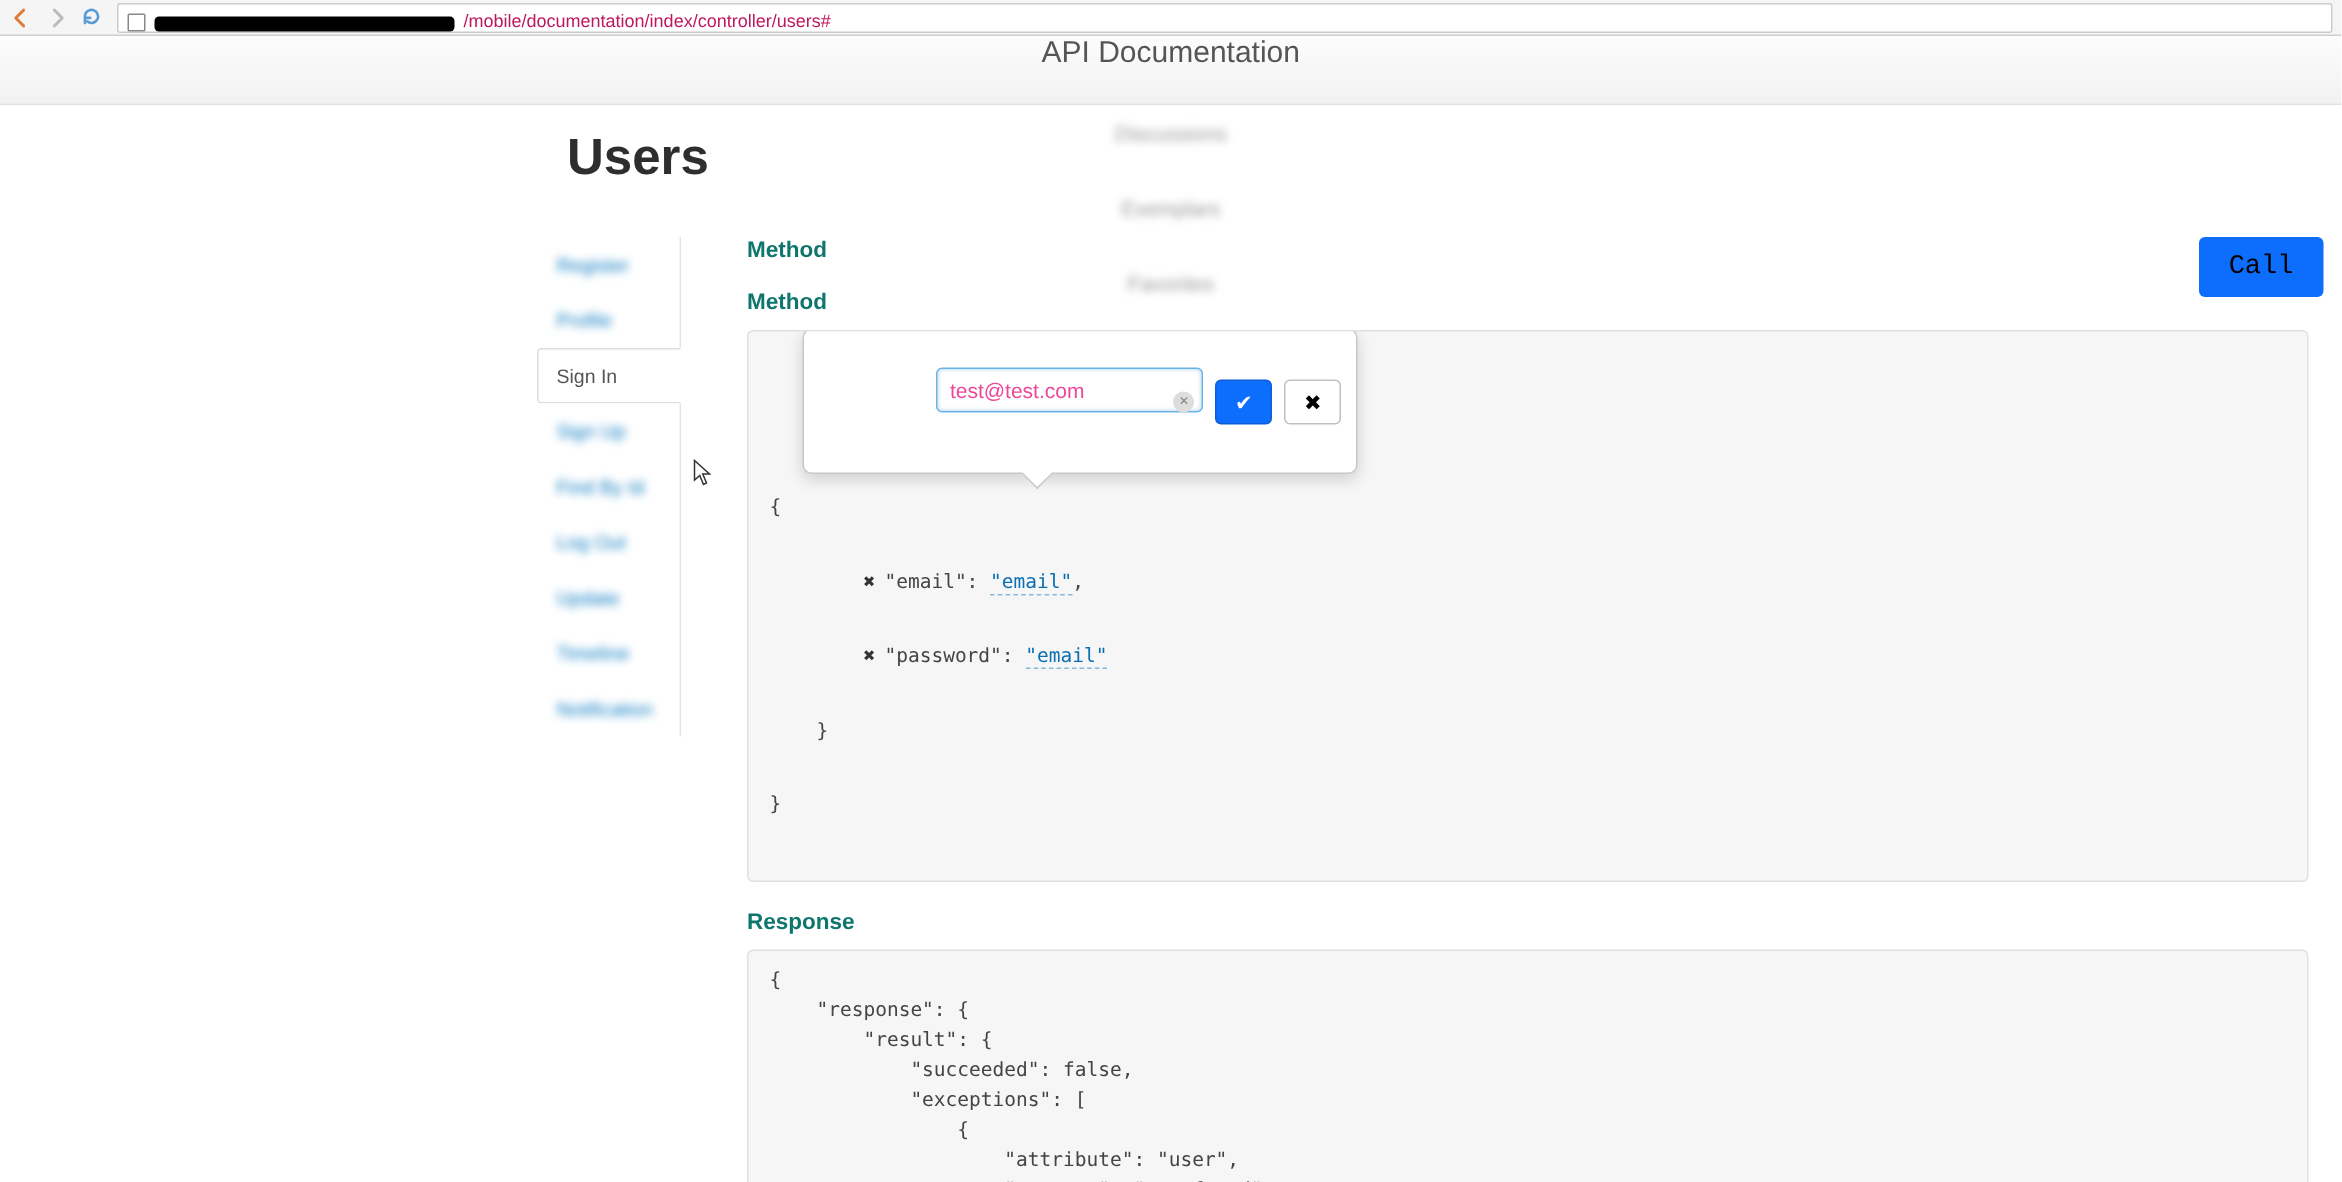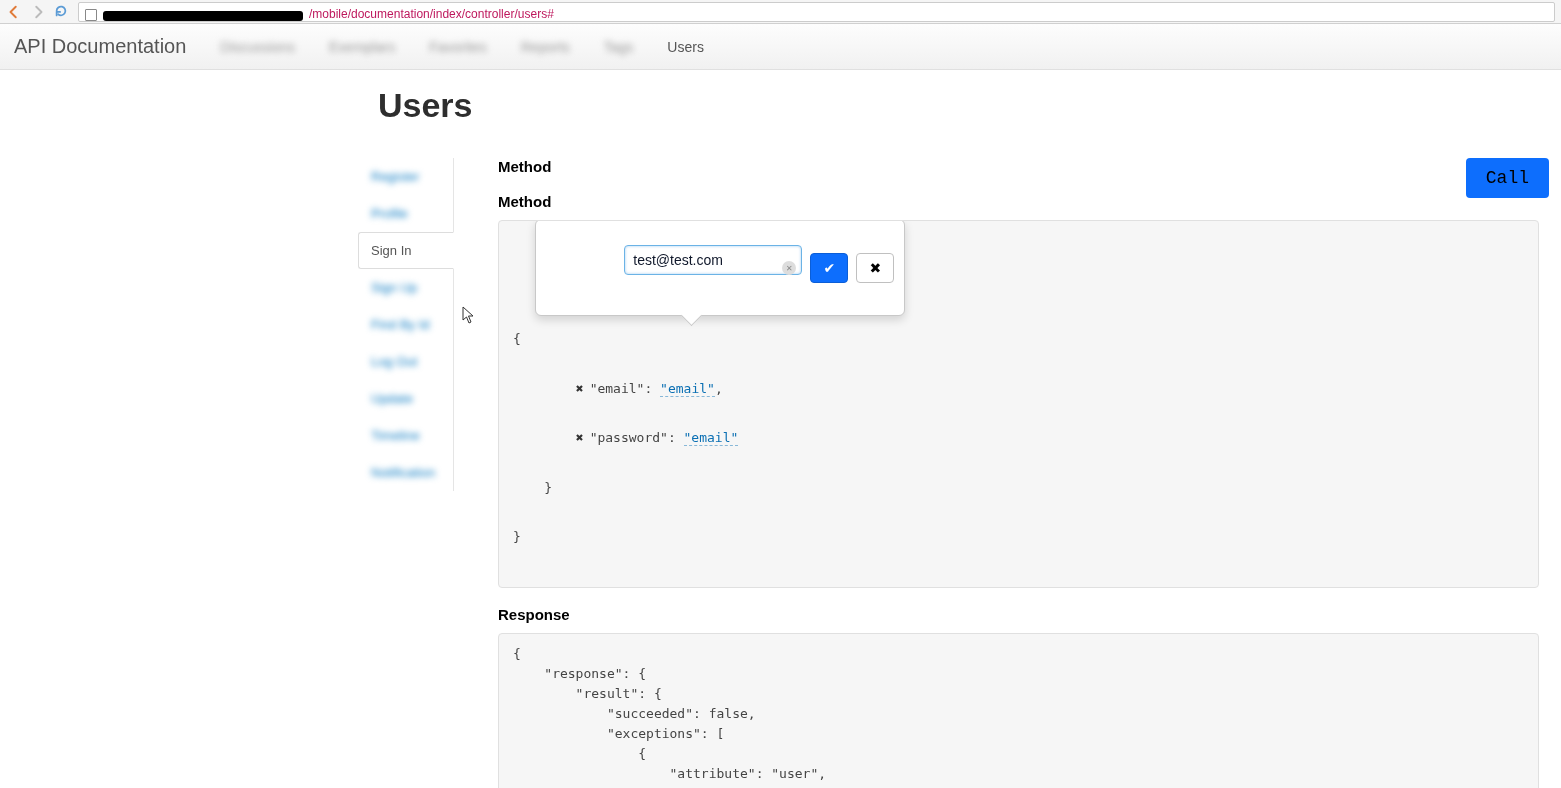--- a/index.html
+++ b/index.html
@@ -7,50 +7,50 @@
 
     
     .browser-bar { display: flex; align-items: center; height: 24px; padding: 0 6px; gap: 8px; border-bottom: 1px solid #d0d0d0; background: #f5f5f5; }
     .nav-arrow { width: 16px; height: 16px; display: inline-flex; align-items: center; justify-content: center; }
     .refresh-icon { width: 16px; height: 16px; }
     .url-bar { flex: 1; display: flex; align-items: flex-end; gap: 6px; height: 20px; border: 1px solid #ccc; background: #fff; border-radius: 2px; padding: 0 6px; font-size: 12px; color: #be185d; }
     .page-icon { width: 12px; height: 12px; border: 1px solid #888; border-radius: 1px; display: inline-block; }
     .url-hidden { display: inline-block; width: 200px; height: 10px; background: #000; border-radius: 3px; }
 
     
-    .top-nav { display: flex; align-items: center; height: 46px; padding: 0 14px; gap: 34px; background: linear-gradient(#fdfdfd, #f1f1f1); border-bottom: 1px solid #e0e0e0; font-size: 14px; color: #777; }
+    .top-nav { display: flex; align-items: center; height: 46px; padding: 0 14px; gap: 34px; background: linear-gradient(#fdfdfd, #f1f1f1); border-bottom: 1px solid #e0e0e0; font-size: 14px; color: #777; flex-direction: column; }
     .brand { font-size: 20px; color: #555; font-weight: 400; }
     .top-nav-item.blurred { filter: blur(3px); color: #999; }
     .page-title { font-size: 34px; font-weight: 600; color: #2e2e2e; margin-bottom: 28px; position: relative; left: 0; }
     .title-wrap { position: absolute; left: 378px; top: 16px; }
 
     
     .sidebar { position: absolute; left: 358px; top: 88px; width: 96px; border-right: 1px solid #e5e5e5; }
     .sidebar-item { padding: 10px 12px; font-size: 13px; color: #0a7ac2; filter: blur(3px); border: 1px solid transparent; }
     .sidebar-item.active { filter: none; color: #555; background: #fff; border: 1px solid #ddd; border-right: 1px solid #fff; border-radius: 3px 0 0 3px; margin-right: -1px; }
     .main-wrap { position: relative; padding: 88px 20px 20px 498px; }
 
     .call-btn { position: absolute; right: 12px; top: 88px; background: #0d6efd; color: #000000; border: none; border-radius: 4px; font-size: 18px; padding: 10px 20px; cursor: pointer; font-family: Liberation Mono, monospace; }
 
-    .section-heading { font-size: 15px; font-weight: bold; color: #000000; margin: 18px 0 10px; }
+    .section-heading { font-size: 15px; font-weight: bold; color: #0f766e; margin: 18px 0 10px; }
     .section-heading.first { margin-top: 0; }
 
     .codebox { background: #f6f6f6; border: 1px solid #e0e0e0; border-radius: 4px; padding: 10px 14px; font-family: Menlo, Consolas, monospace; font-size: 13px; color: #444; white-space: pre; overflow: auto; }
     .codebox.req { position: relative; padding-top: 18px; min-height: 130px; }
     .codebox.resp { min-height: 280px; line-height: 1.55; }
 
     .req-line { line-height: 1.5; }
     .del-mark { font-weight: bold; color: #333; display: inline-block; width: 12px; margin-right: 2px; }
     .editable-link { color: #0a6fb3; border-bottom: 1px dashed #88b8d8; cursor: pointer; }
 
     
     .popover { position: absolute; left: 36px; top: -2px; background: #fff; border: 1px solid #c8c8c8; border-radius: 6px; box-shadow: 0 4px 10px rgba(0,0,0,0.15); padding: 10px; display: flex; align-items: center; gap: 8px; z-index: 10; }
     .popover::after { content: ""; position: absolute; bottom: -8px; left: 148px; width: 14px; height: 14px; background: #fff; border-right: 1px solid #c8c8c8; border-bottom: 1px solid #c8c8c8; transform: rotate(45deg); }
     .pop-input-wrap { position: relative; }
-    .pop-input { width: 178px; height: 30px; border: 1px solid #6bb3e6; border-radius: 4px; padding: 0 24px 0 8px; font-size: 14px; color: #0f172a; outline: none; box-shadow: 0 0 3px rgba(100,170,230,0.6) inset; }
+    .pop-input { width: 178px; height: 30px; border: 1px solid #6bb3e6; border-radius: 4px; padding: 0 24px 0 8px; font-size: 14px; color: #ec4899; outline: none; box-shadow: 0 0 3px rgba(100,170,230,0.6) inset; }
     .clear-x { position: absolute; right: 6px; top: 50%; transform: translateY(-50%); width: 14px; height: 14px; border-radius: 50%; background: #ddd; color: #888; font-size: 10px; display: flex; align-items: center; justify-content: center; cursor: pointer; }
     .pop-btn { width: 38px; height: 30px; border-radius: 4px; border: 1px solid #c0c0c0; background: #fff; display: flex; align-items: center; justify-content: center; cursor: pointer; font-size: 14px; }
     .pop-btn.confirm { background: #0d6efd; border-color: #0b5ed7; color: #fff; }
 
     .cursor-arrow { position: absolute; left: 462px; top: 236px; font-size: 16px; pointer-events: none; }
 
     .main-area { position: relative; padding-right: 22px; }
   </style>
 </head>
 <body>

